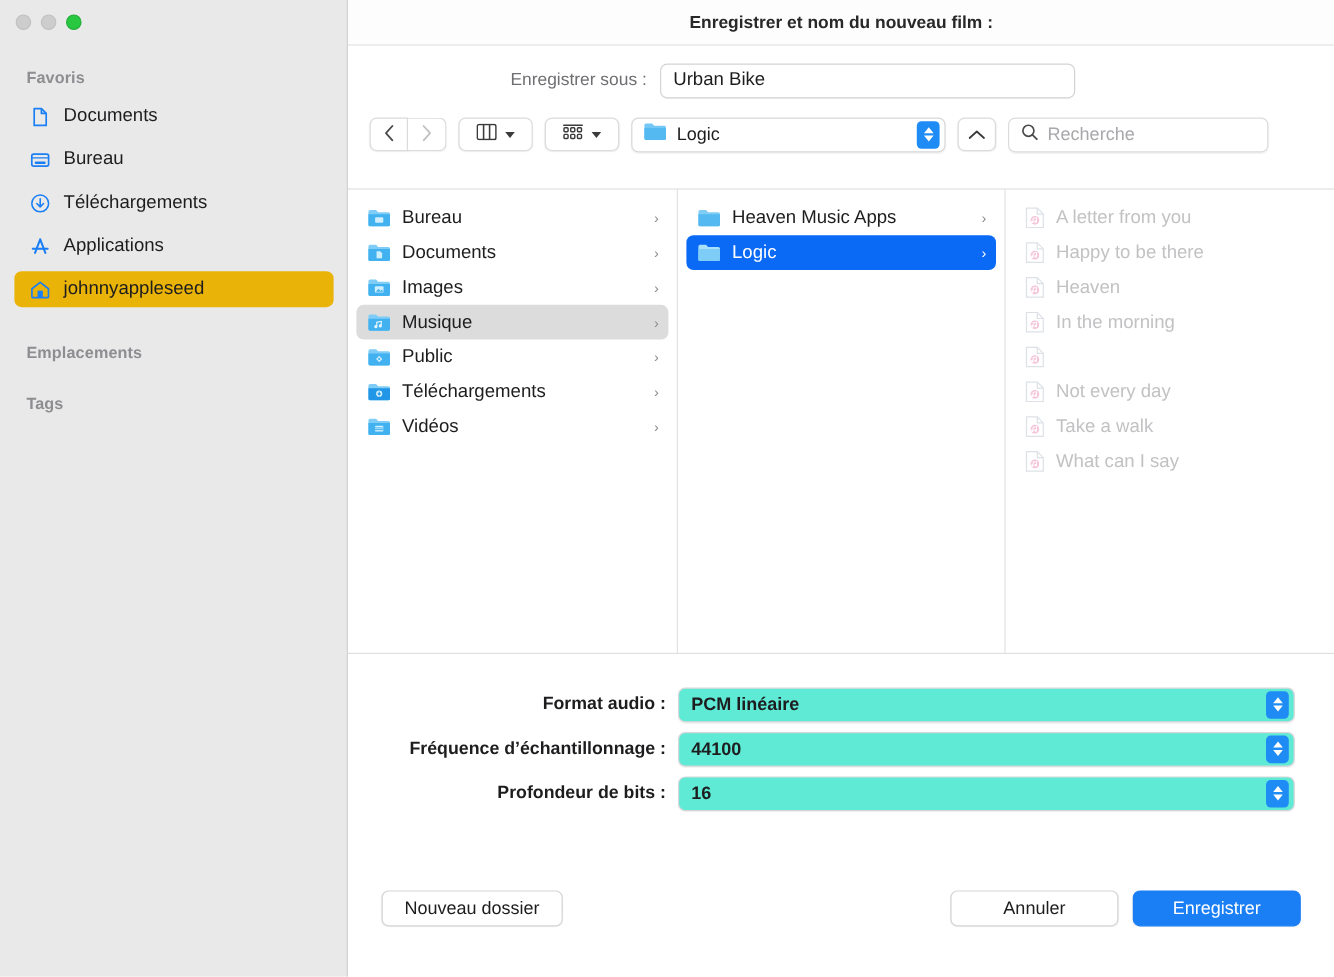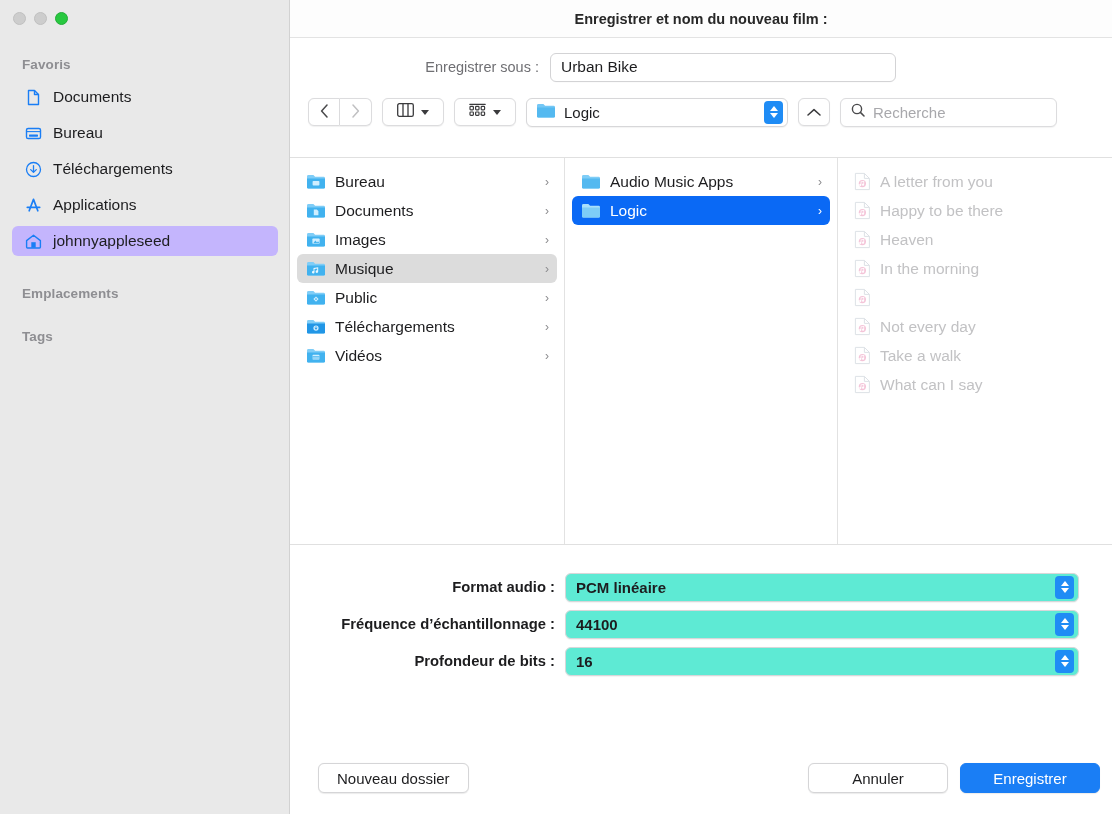--- a/index.html
+++ b/index.html
@@ -43,21 +43,21 @@
   #tags-header { position: absolute; top: 329px; left: 0; }
 
   #fav-list { position: absolute; top: 82px; left: 0; width: 290px; }
   .side-item {
     display: flex; align-items: center;
     height: 30px; margin: 0 12px 6px 12px;
     padding-left: 12px;
     border-radius: 6px;
     gap: 10px;
   }
-  .side-item.selected { background: #c4b5fd; }
+  .side-item.selected { background: #eab308; }
   .side-label {
     font-size: 15.5px; color: #1d1d1f; white-space: nowrap;
   }
   .side-icon { width: 19px; height: 19px; flex: 0 0 19px; display:block; }
 
   
   #right { flex: 1 1 auto; height: 814px; position: relative; background: #fff; }
 
   #titlebar {
     height: 38px; width: 100%;
@@ -179,21 +179,21 @@
     background: #5eead4; border: 1px solid #d7d7d9; border-radius: 6px;
     display: flex; align-items: center; justify-content: space-between;
     padding: 0 4px 0 10px;
     box-shadow: 0 0.5px 1px rgba(0,0,0,0.05);
   }
   .opt-value { font-size: 15px; color: #1d1d1f; }
 
   
   #footer {
     position: absolute; bottom: 0; left: 0; right: 0; height: 72px;
-    display: flex; align-items: center; padding: 0 12px 0 28px;
+    display: flex; padding: 0 28px 0 28px;
   }
   .btn {
     height: 30px; border-radius: 6px;
     display: flex; align-items: center; justify-content: center;
     font-size: 15px; padding: 0 18px;
     box-shadow: 0 0.5px 1px rgba(0,0,0,0.08);
   }
   .btn.plain { background: #fff; border: 1px solid #d5d5d7; color: #1d1d1f; }
   #new-folder-btn { margin-left: 0; }
   #footer-right { margin-left: auto; display: flex; gap: 12px; }
@@ -435,21 +435,21 @@
           <span class="arrow">›</span>
         </div>
       </div>
 
       <div class="col" id="col2">
         <div class="frow">
           <span class="folder-icon"><svg viewBox="0 0 20 17" width="20" height="17">
                 <path d="M1 3.4A1.4 1.4 0 0 1 2.4 2h5l1.7 1.8h8.5A1.4 1.4 0 0 1 19 5.2v9A1.4 1.4 0 0 1 17.6 15.6H2.4A1.4 1.4 0 0 1 1 14.2z" fill="#7fcdf7"></path>
                 <path d="M1 5.6h18v8.6A1.4 1.4 0 0 1 17.6 15.6H2.4A1.4 1.4 0 0 1 1 14.2z" fill="#54b9f0"></path>
               </svg></span>
-          <span class="fname">Audio Music Apps</span>
+          <span class="fname">Heaven Music Apps</span>
           <span class="arrow">›</span>
         </div>
         <div class="frow sel">
           <span class="folder-icon"><svg viewBox="0 0 20 17" width="20" height="17">
                 <path d="M1 3.4A1.4 1.4 0 0 1 2.4 2h5l1.7 1.8h8.5A1.4 1.4 0 0 1 19 5.2v9A1.4 1.4 0 0 1 17.6 15.6H2.4A1.4 1.4 0 0 1 1 14.2z" fill="#a9e0fb"></path>
                 <path d="M1 5.6h18v8.6A1.4 1.4 0 0 1 17.6 15.6H2.4A1.4 1.4 0 0 1 1 14.2z" fill="#7ecdf7"></path>
               </svg></span>
           <span class="fname">Logic</span>
           <span class="arrow">›</span>
         </div>

